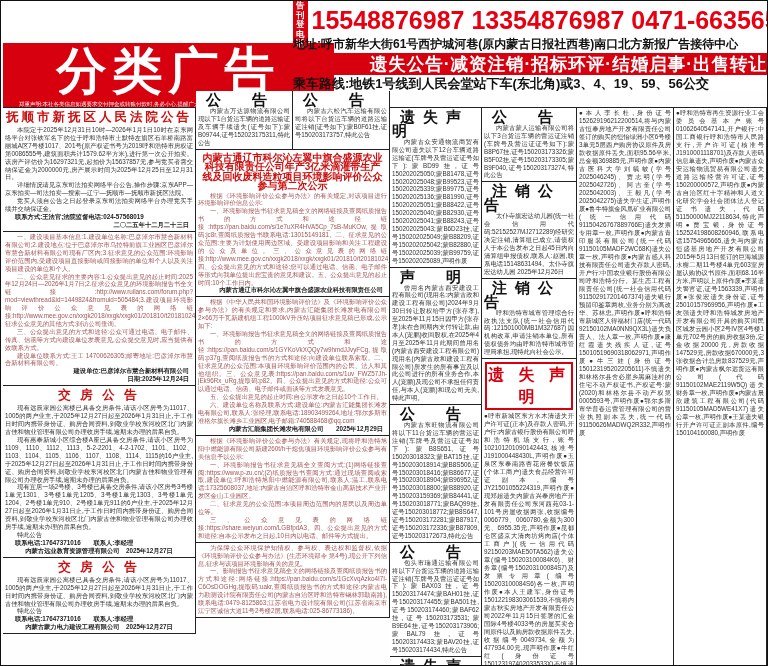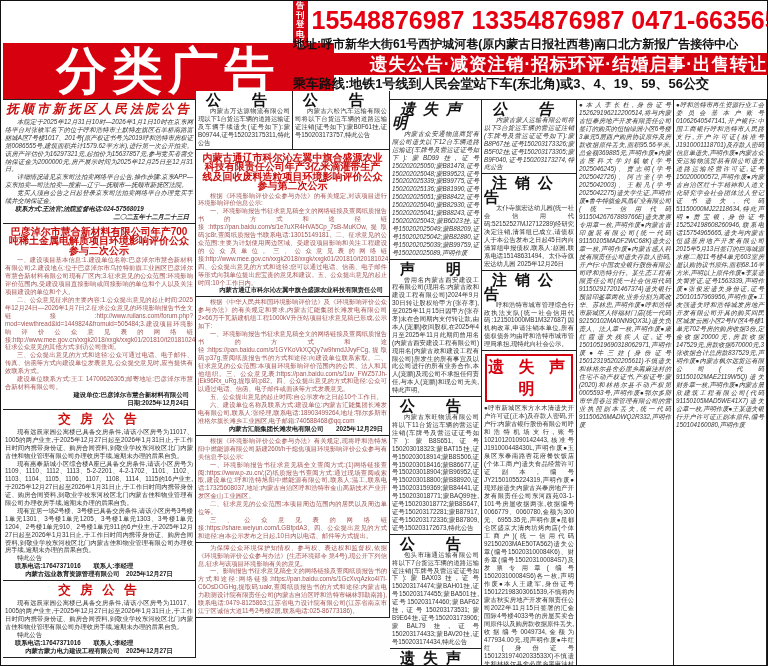--- a/index.html
+++ b/index.html
@@ -19,21 +19,21 @@
   .phones { color:#e60012; font-size:25px; font-weight:bold; letter-spacing:0px; white-space:nowrap; }
   .address { font-size:12px; font-weight:bold; color:#111; line-height:15px; white-space:nowrap; }
   .cat-banner { background:#d6000f; color:#fff; font-size:17.5px; font-weight:bold; text-align:right; line-height:22px; margin-top:1px; letter-spacing:1px; }
   .bus-route { font-size:13px; font-weight:bold; color:#111; text-align:left; line-height:16px; margin-top:1px; white-space:nowrap; }
 
   
   .content { position:absolute; top:90px; left:2px; width:764px; height:574px; display:grid;
              grid-template-columns:193px 194px 92px 95px 97px 93px; }
   .ncol { overflow:hidden; height:574px; }
   .abox { border:1px solid #222; margin:-1px 0 0 -1px; background:#fff; padding:1px 2px 2px 2px; overflow:hidden; }
-  .ncol > .abox:first-child { margin-top:8px;font-style:italic; }
+  .ncol > .abox:first-child { margin-top:16px; }
   .h-black { font-size:15px; font-weight:bold; color:#111; text-align:left; letter-spacing:8px; line-height:14px; padding-top:1px; text-indent:8px; }
   .h-red { font-size:10px; font-weight:bold; color:#cc1111; text-align:center; line-height:9.5px; padding:2px 2px 1px 2px; }
   .h-red-big { font-size:12.5px; font-weight:bold; color:#cc1111; text-align:center; letter-spacing:3px; line-height:15px; padding:1px 0; }
   .h-loss-big { font-size:16px; font-weight:bold; color:#d6000f; text-align:center; letter-spacing:5px; border:2px solid #d6000f; margin:2px 1px; line-height:22px; }
   .bodytxt { font-size:6.3px; line-height:7.9px; color:#333; text-align:justify; }
   .bodytxt p { text-indent:12px; }
   .redbody { color:#a35555; }
   .foot-b { font-size:6.3px; font-weight:bold; color:#222; line-height:8px; text-indent:10px; }
   .foot-r { font-size:6.3px; font-weight:bold; color:#222; line-height:8px; text-align:right; padding-right:4px; }
   .foot-c { font-size:6.3px; font-weight:bold; color:#222; line-height:8px; text-align:center; }
@@ -69,21 +69,20 @@
         <div class="h-red-big">抚顺市新抚区人民法院公告</div>
         <div class="bodytxt">
           <p>本院定于2025年12月31日10时—2026年1月1日10时在京东网络平台对张铁军名下的位于呼和浩特市土默特左旗区石羊桥南路富丽城A区7号楼1017、201号(原产权证书号为2019呼和浩特市房权证第0086555号,建筑面积共计1579.62平方米),进行第一次公开拍卖。该房产评估价为16297321元,起拍价为15637857元,参与竞买者需交纳保证金为2000000元,房产展示时间为2025年12月25日至12月31日。</p>
           <p>详细情况请见京东司法拍卖网络平台公告,操作步骤:京东APP—京东拍卖—司法拍卖—搜索—辽宁—抚顺市—抚顺市新抚区法院。</p>
           <p>竞买人须自公告之日起登录京东司法拍卖网络平台办理竞买手续并交纳保证金。</p>
         </div>
         <div class="foot-b">联系方式:王法官;法院监督电话:024-57568019</div>
         <div class="foot-r">二〇二五年十二月二十三日</div>
       </div>
       <div class="abox">
-        <div class="h-red">巴彦淖尔市慧合新材料有限公司年产700吨稀土金属电解质项目环境影响评价公众参与二次公示</div>
         <div class="bodytxt redbody">
           <p>一、建设项目基本信息:1.建设单位名称:巴彦淖尔市慧合新材料有限公司;2.建设地点:位于巴彦淖尔市乌拉特前旗工业园区巴彦淖尔市慧合新材料有限公司现有厂区内;3.征求意见的公众范围:环境影响评价范围内,受建设项目直接影响或间接影响的单位和个人以及关注项目建设的单位和个人。</p>
           <p>二、公众意见征求的主要内容:1.公众提出意见的起止时间:2025年12月24日—2026年1月7日;2.征求公众意见的环境影响报告书全文链接:http://www.ruilans.com/forum.php?mod=viewthread&amp;id=1449824&amp;fromuid=505484;3.建设项目环境影响评价公众意见表的网络链接:http://www.mee.gov.cn/xxgk2018/xxgk/xxgk01/201810/t20181024_665329.html;4.征求公众意见的其他方式:到访公司垂询。</p>
           <p>三、公众提出意见的方式和途径:公众可通过电话、电子邮件、传真、信函等方式向建设单位发表意见,公众提交意见时,应当提供有效联系方式。</p>
           <p>建设单位联系方式:王工 14700626305;邮寄地址:巴彦淖尔市慧合新材料有限公司。</p>
         </div>
         <div class="foot-r">建设单位:巴彦淖尔市慧合新材料有限公司</div>
         <div class="foot-r">日期:2025年12月24日</div>
       </div>
       <div class="abox">

